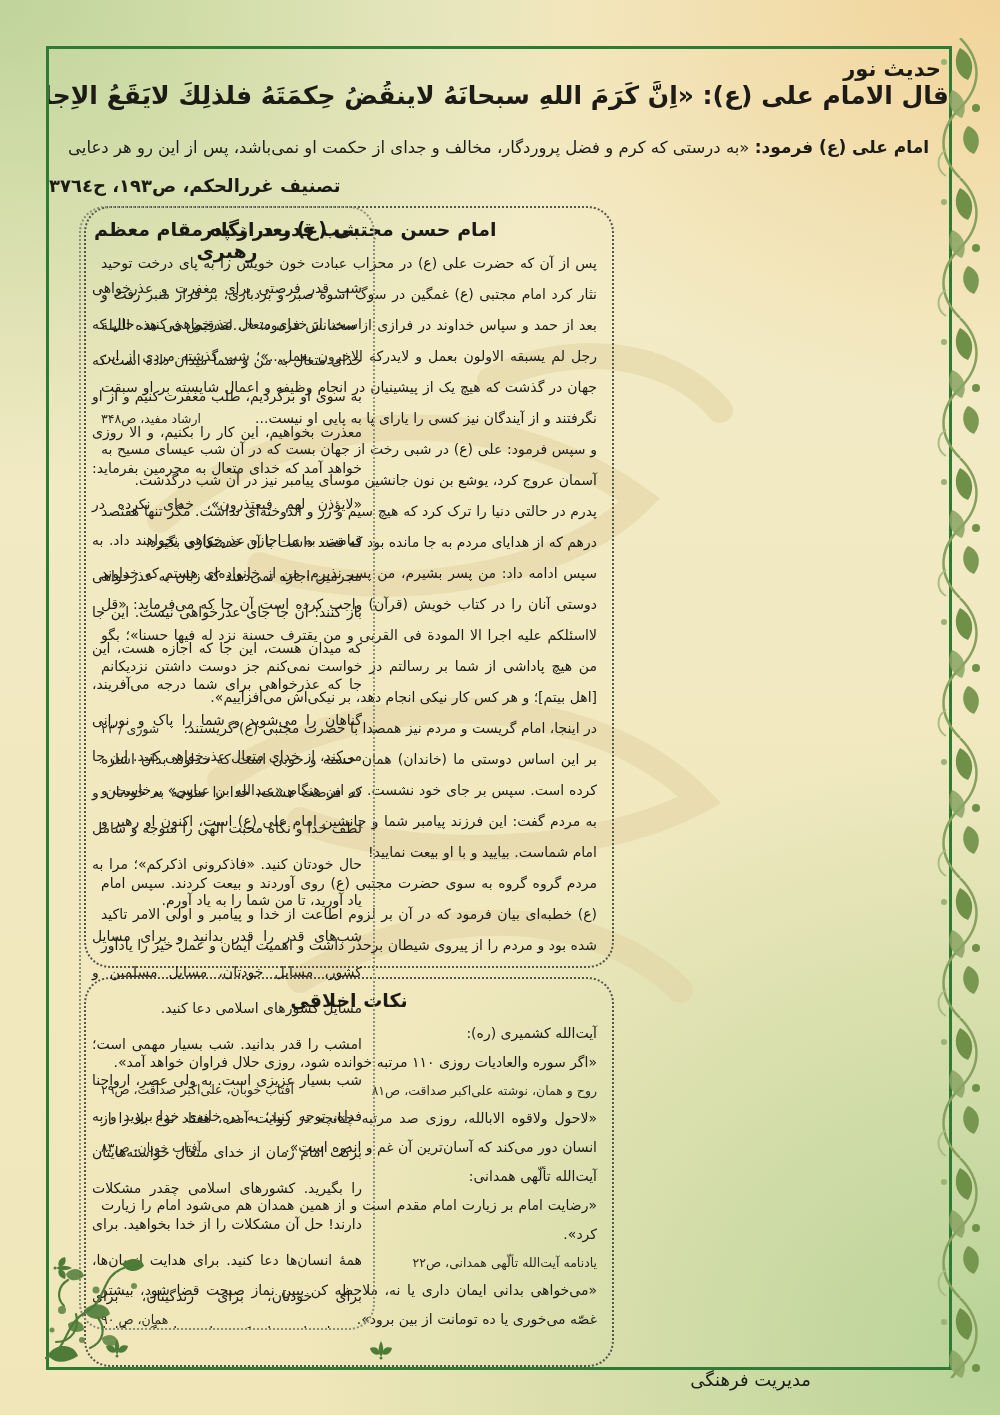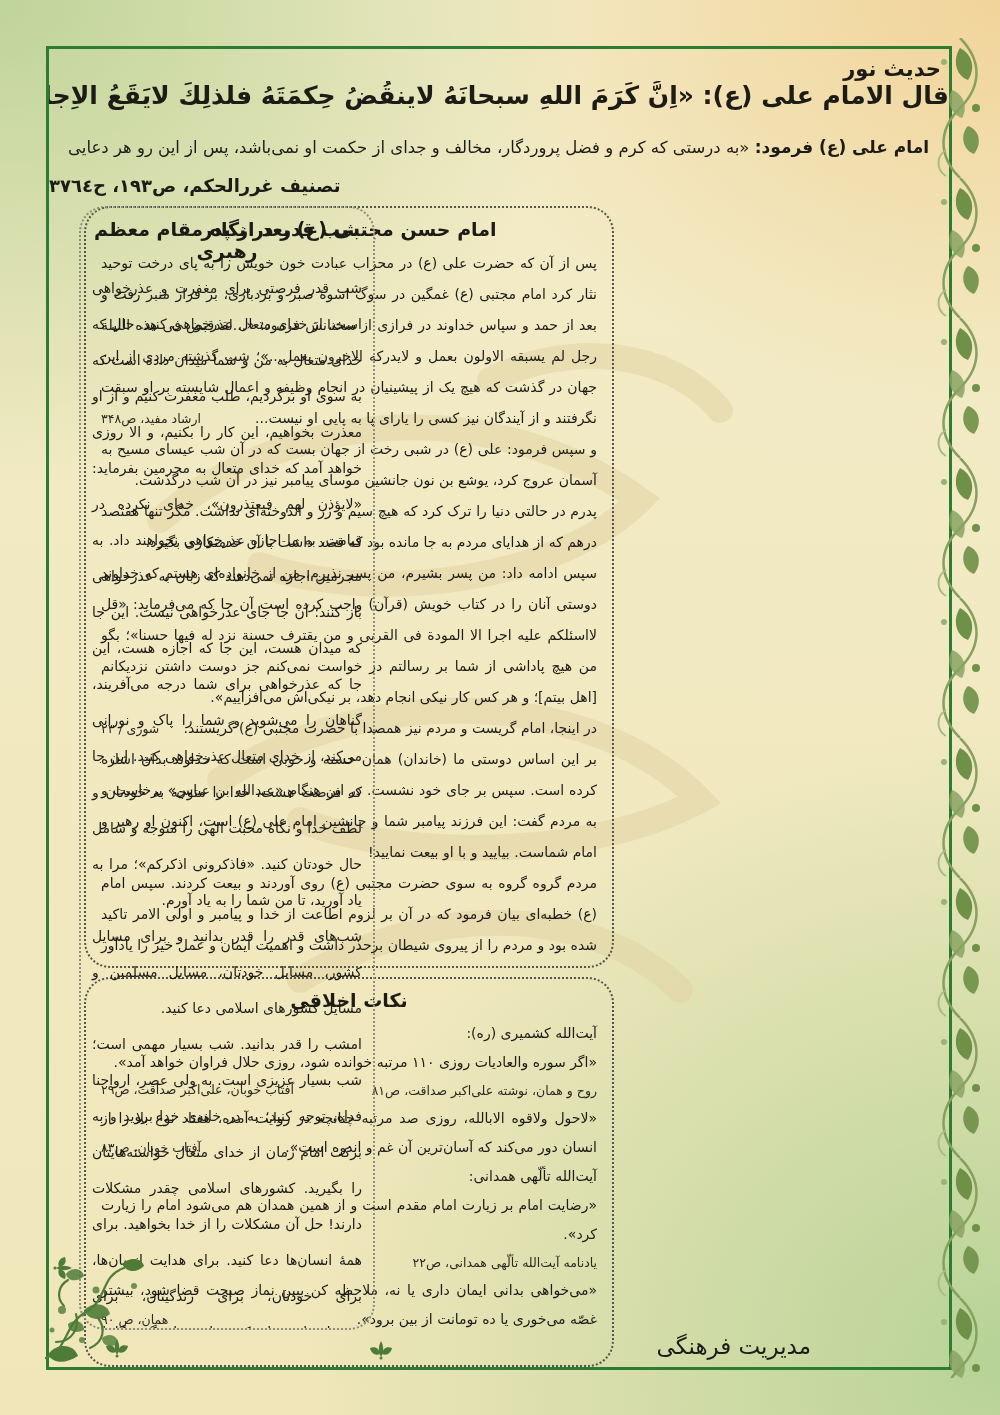--- a/index.html
+++ b/index.html
@@ -62,22 +62,22 @@
   .box2 .para { line-height: 29px; }
   .boxR .para { font-size: 14px; line-height: 36px; }
   .intro { font-size: 14px; line-height: 29px; }
   .src-line { text-align: right; font-size: 12.5px; line-height: 27px; color: #2b2a22; }
   .src-pull {
     text-align: left; font-size: 12.5px; color: #2b2a22;
     margin-top: -29px; height: 29px; line-height: 29px;
   }
   .box1 .src-pull { margin-top: -31px; height: 31px; line-height: 31px; }
   .footer {
-    position: absolute; right: 138px; top: 1284px;
-    font-size: 23px;
+    position: absolute; right: 138px; top: 1320px;
+    font-size: 18px;
   }
   .vine { position: absolute; right: 6px; top: 38px; z-index: 2; }
   .corner { position: absolute; left: 38px; top: 1246px; z-index: 2; }
   .fleur { position: absolute; z-index: 2; }
   .fleur-left  { left: 50px;  top: 1258px; transform: rotate(90deg); }
   .fleur-b1    { left: 104px; top: 1338px; }
   .fleur-b2    { left: 368px; top: 1340px; }
 </style>
 </head>
 <body>

